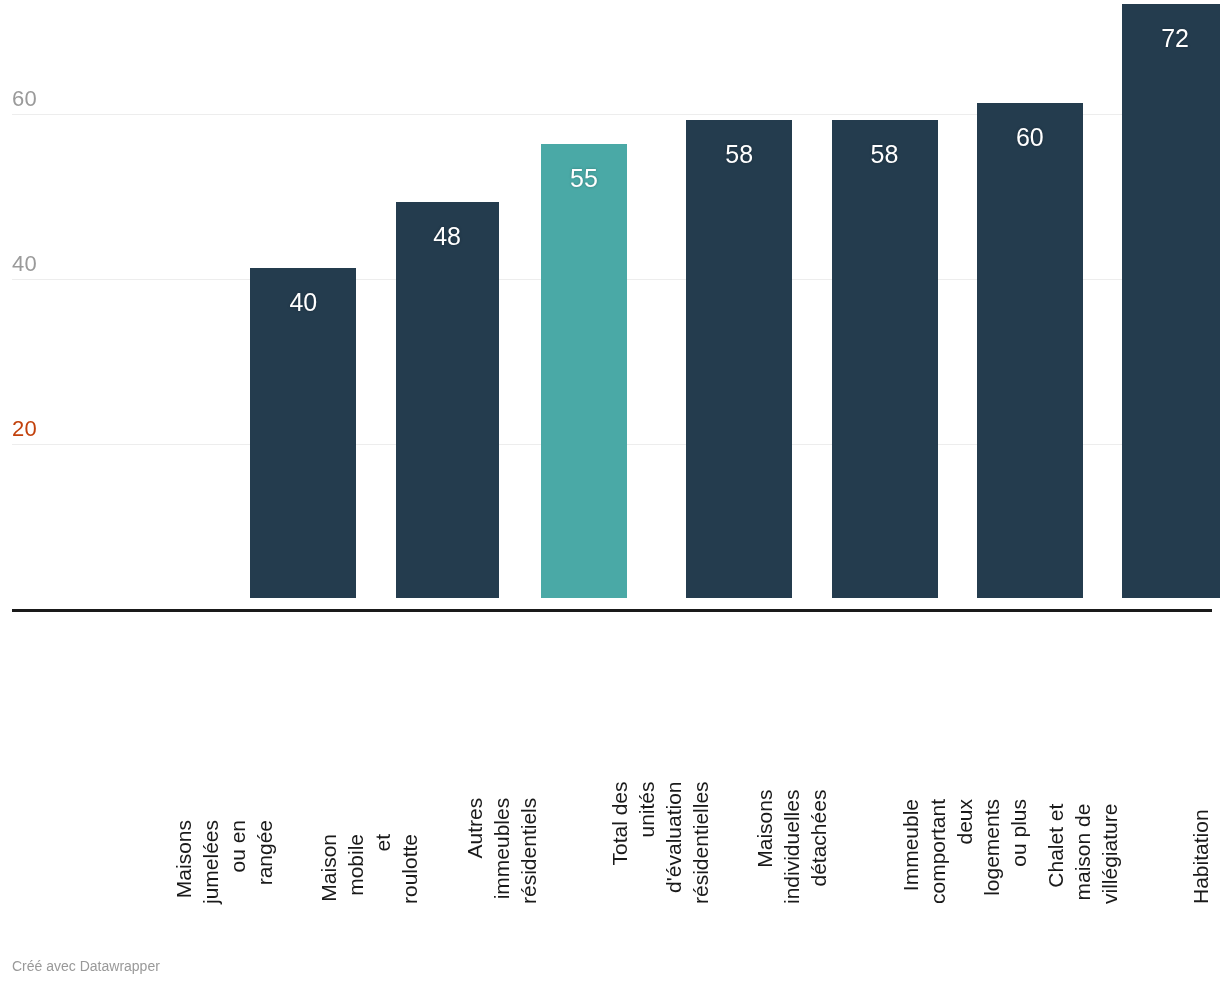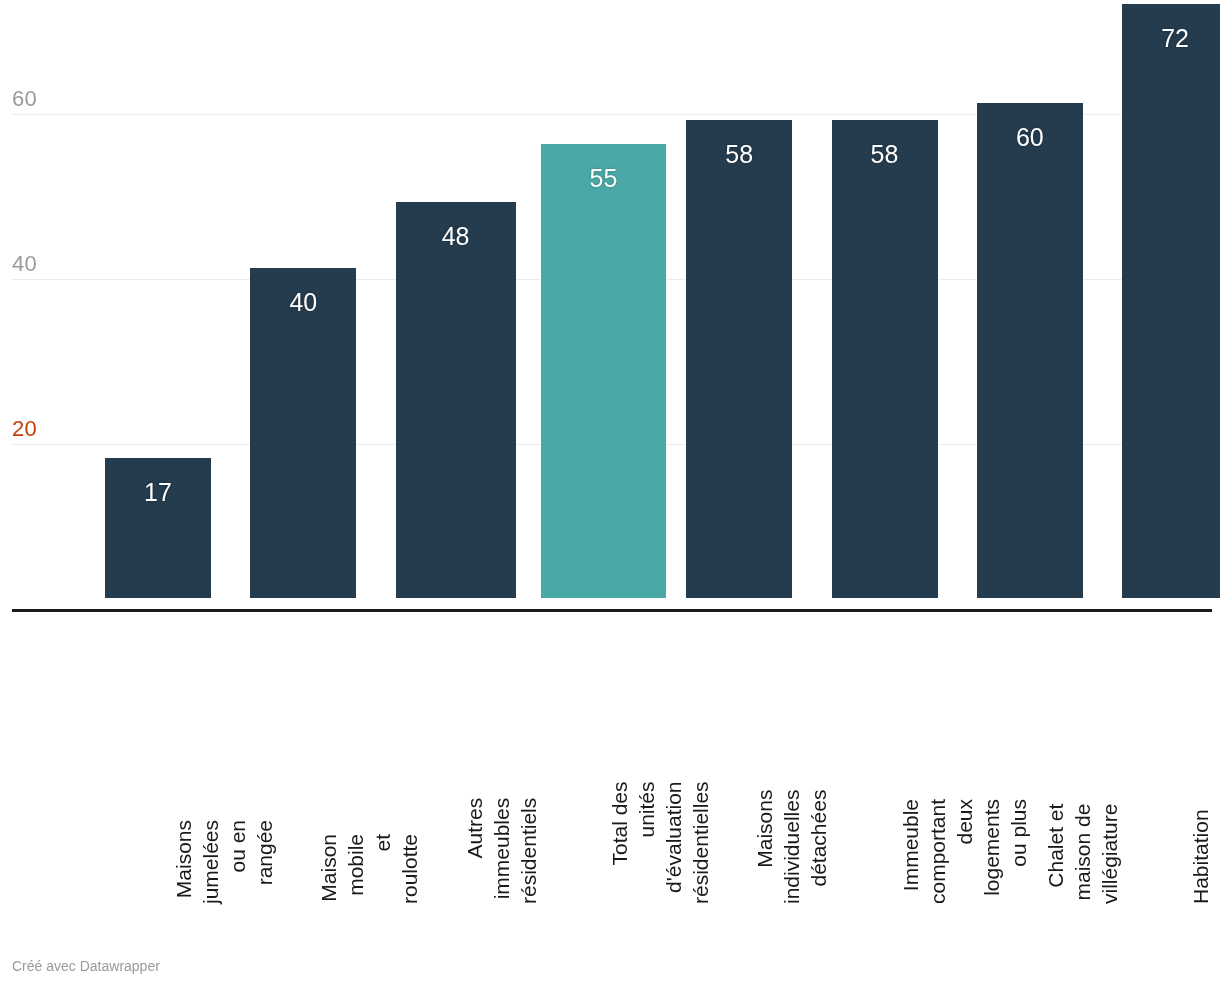--- a/index.html
+++ b/index.html
@@ -143,33 +143,29 @@
       </div>
     <div id="ytick-container">
         <div class="y-tick-label" style="top: 418px; color: #c2410c;">20</div>
         <div class="y-tick-label" style="top: 253px; color: rgb(154, 154, 154);">40</div>
         <div class="y-tick-label" style="top: 88px; color: rgb(154, 154, 154);">60</div>
       </div>
     <div class="axis-baseline"></div>
   </div>
 
   <div class="bars-layer" id="bars-container">
-      <div class="bar-group" style="left: 68px; width: 106px; height: 140.25px;">
-        <div class="bar-rect" style="height: 140.25px; background: rgb(36, 60, 78);"></div>
-        <div class="bar-value" style="top: 22px; color: rgb(255, 255, 255);">17</div>
-      </div>
       <div class="bar-group" style="left: 213.3px; width: 106px; height: 330px;">
         <div class="bar-rect" style="height: 330px; background: rgb(36, 60, 78);"></div>
         <div class="bar-value" style="top: 22px; color: rgb(255, 255, 255);">40</div>
       </div>
-      <div class="bar-group" style="left: 358.6px; width: 120px; height: 396px;">
+      <div class="bar-group" style="left: 358.6px; width: 103px; height: 396px;">
         <div class="bar-rect" style="height: 396px; background: rgb(36, 60, 78);"></div>
         <div class="bar-value" style="top: 22px; color: rgb(255, 255, 255);">48</div>
       </div>
-      <div class="bar-group" style="left: 503.9px; width: 125px; height: 453.75px;">
+      <div class="bar-group" style="left: 503.9px; width: 86px; height: 453.75px;">
         <div class="bar-rect" style="height: 453.75px; background: rgb(74, 169, 166);"></div>
         <div class="bar-value" style="top: 22px; color: rgb(255, 255, 255);">55</div>
       </div>
       <div class="bar-group" style="left: 649.2px; width: 106px; height: 478.5px;">
         <div class="bar-rect" style="height: 478.5px; background: rgb(36, 60, 78);"></div>
         <div class="bar-value" style="top: 22px; color: rgb(255, 255, 255);">58</div>
       </div>
       <div class="bar-group" style="left: 794.5px; width: 106px; height: 478.5px;">
         <div class="bar-rect" style="height: 478.5px; background: rgb(36, 60, 78);"></div>
         <div class="bar-value" style="top: 22px; color: rgb(255, 255, 255);">58</div>

